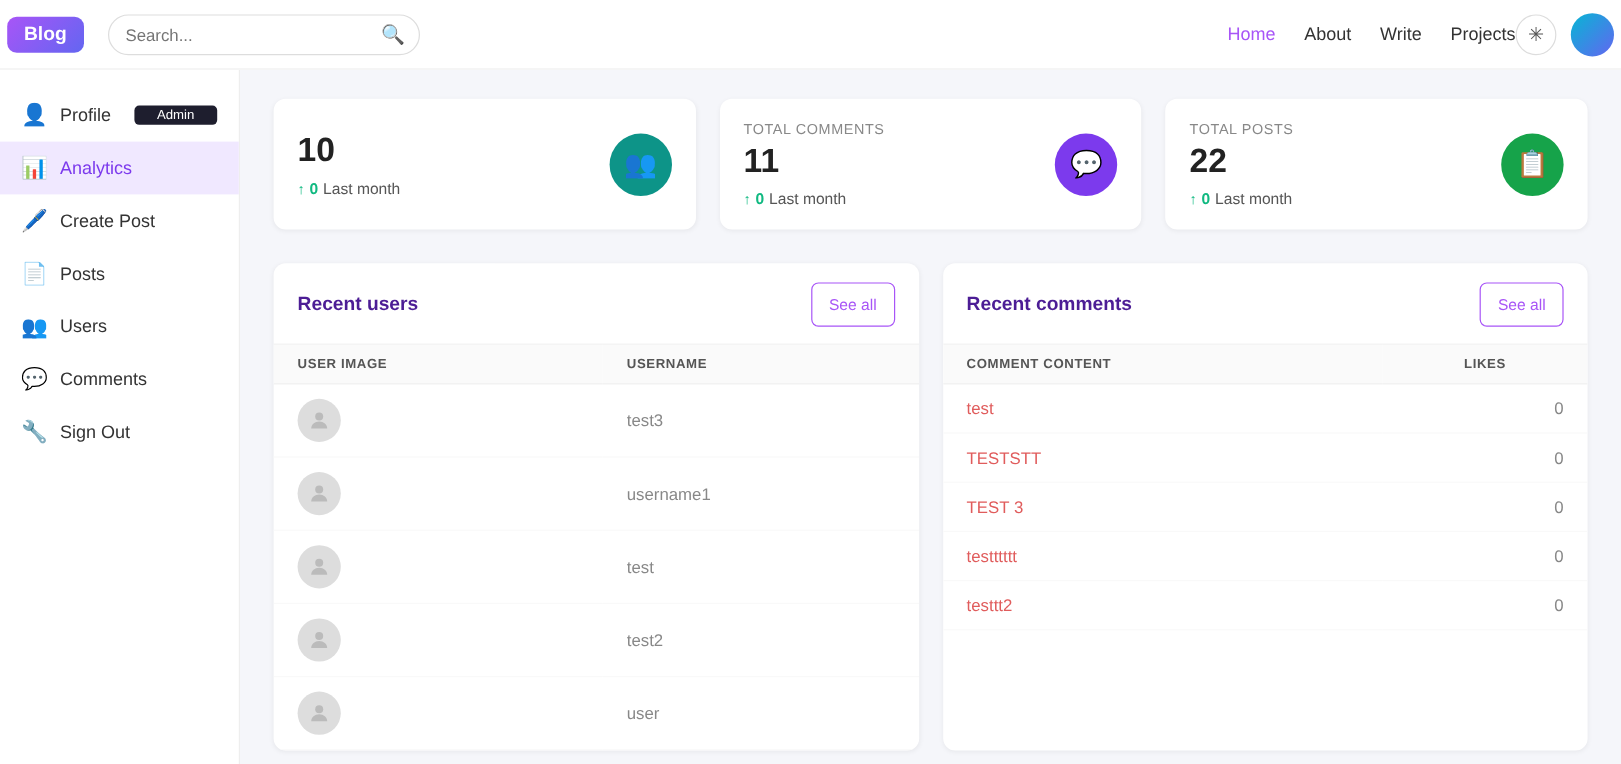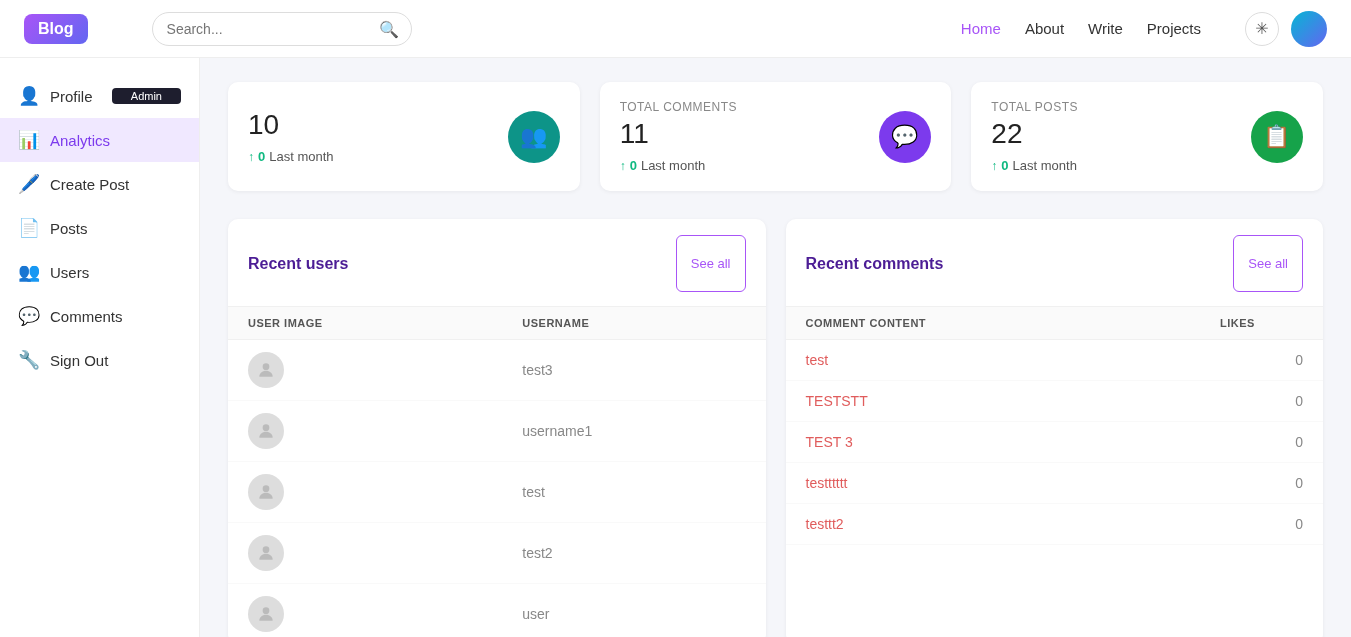--- a/index.html
+++ b/index.html
@@ -4,26 +4,25 @@
   <style>
     * { box-sizing: border-box; margin: 0; padding: 0; }
     body { font-family: 'Segoe UI', Arial, sans-serif; background: #f5f6fa; display: flex; flex-direction: column; height: 637px; overflow: hidden; }
 
     
     .top-nav {
       height: 58px;
       background: #fff;
       display: flex;
       align-items: center;
-      padding: 0 24px;
+      padding: 0 6px;
       border-bottom: 1px solid #eee;
       position: fixed;
       top: 0; left: 0; right: 0;
       z-index: 100;
-      gap: 44px;
     }
     .logo {
       background: linear-gradient(135deg, #a855f7, #6366f1);
       color: #fff;
       font-weight: bold;
       font-size: 16px;
       padding: 6px 14px;
       border-radius: 8px;
       margin-right: 20px;
     }
@@ -144,21 +143,21 @@
     .stat-info { flex: 1; }
     .stat-label {
       font-size: 12px;
       color: #888;
       text-transform: uppercase;
       letter-spacing: 0.5px;
       margin-bottom: 4px;
     }
     .stat-value {
       font-size: 28px;
-      font-weight: 400;
+      font-weight: 700;
       color: #222;
       margin-bottom: 8px;
     }
     .stat-sub {
       font-size: 13px;
       color: #555;
       display: flex;
       align-items: center;
       gap: 4px;
     }
@@ -197,21 +196,21 @@
     }
     .panel-title {
       font-size: 16px;
       font-weight: 600;
       color: #4c1d95;
     }
     .see-all-btn {
       border: 1.5px solid #a855f7;
       color: #a855f7;
       background: #fff;
-      padding: 20px 14px;
+      padding: 10px 14px;
       border-radius: 6px;
       font-size: 13px;
       cursor: pointer;
     }
     .panel-table {
       width: 100%;
       border-collapse: collapse;
     }
     .panel-table th {
       text-align: left;

